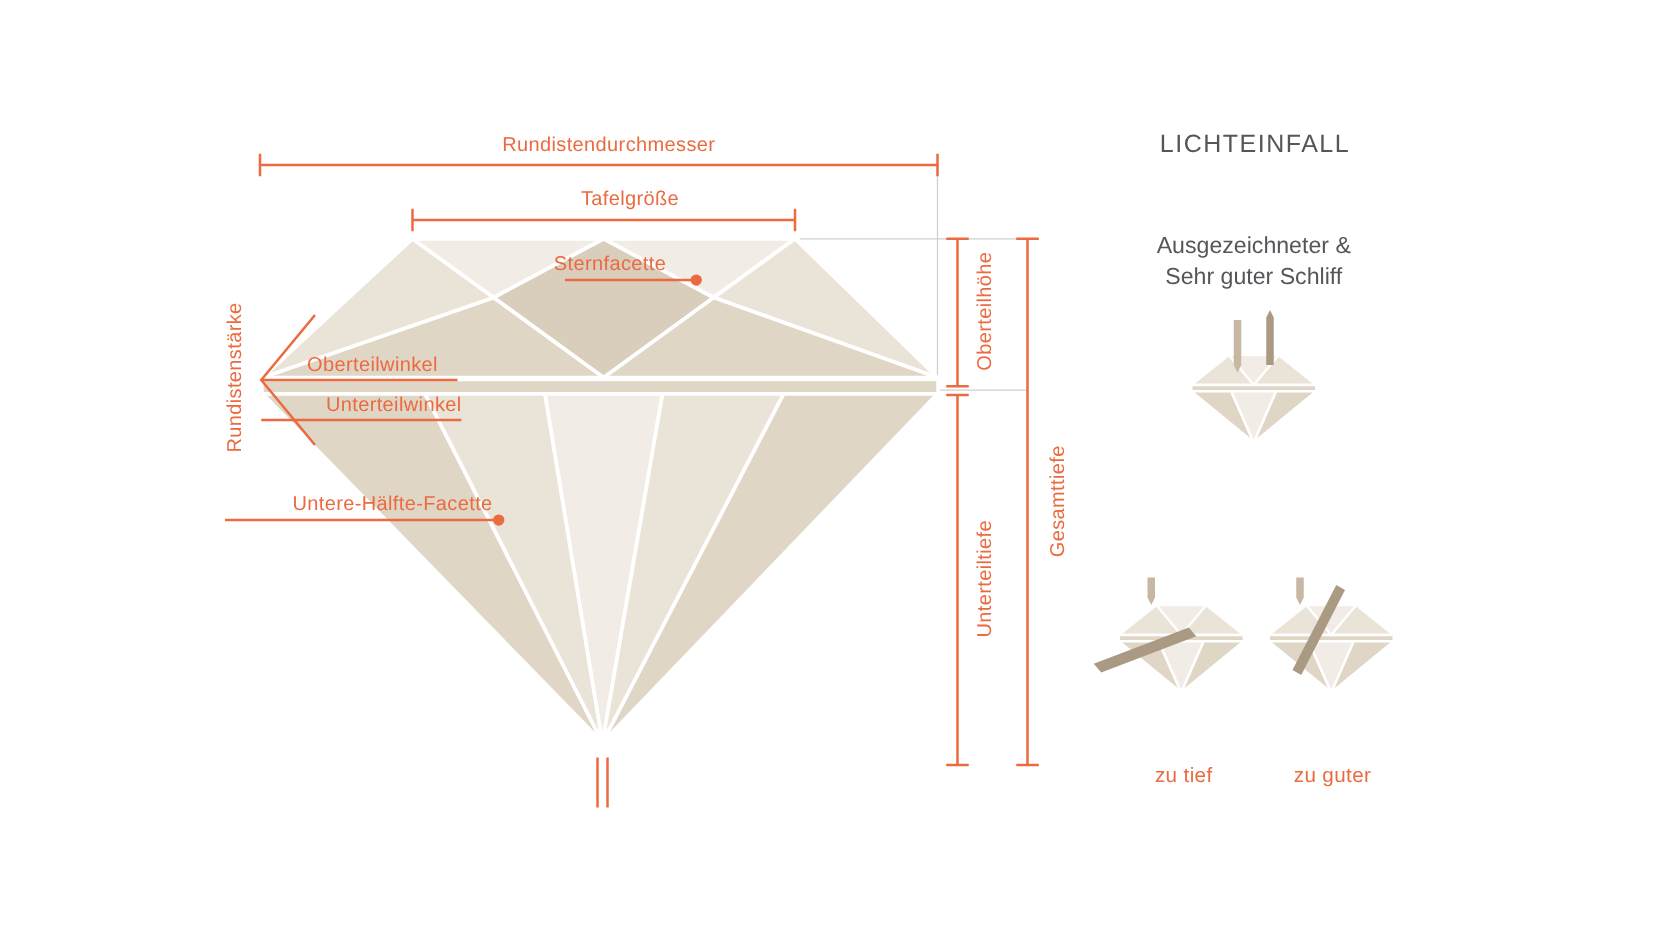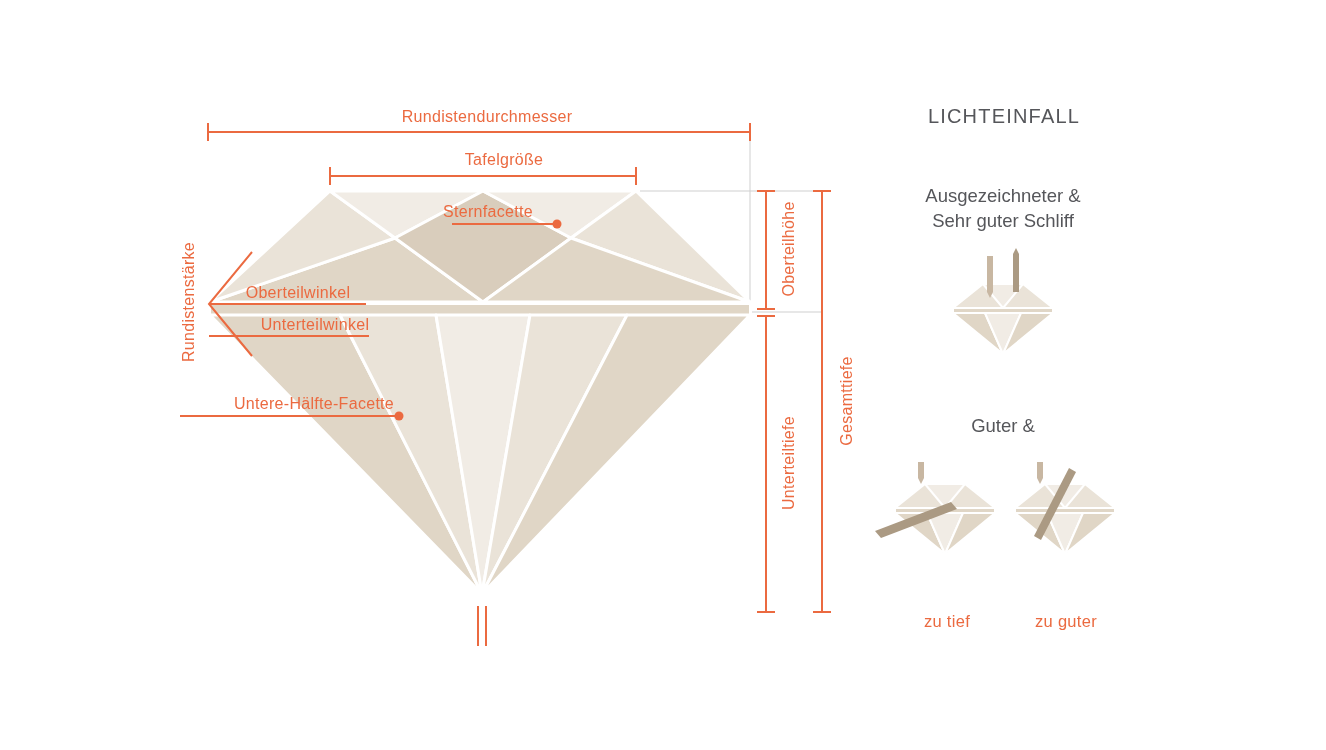--- a/index.html
+++ b/index.html
@@ -162,19 +162,18 @@
   <div class="panel-title">
     <div>LICHTEINFALL</div>
   </div>
 
   <div class="caption" style="left:1003px;top:209px;">
     <div>Ausgezeichneter &amp;</div>
     <div>Sehr guter Schliff</div>
   </div>
 
   <div class="caption" style="left:1003px;top:426px;">
-    <div>Guter &amp;</div>
   </div>
 
   <div class="lbl small-lbl" style="left:947px;top:597px;">zu tief</div>
   <div class="lbl small-lbl" style="left:1066px;top:597px;">zu guter</div>
 
 </div>
 
 </body></html>

